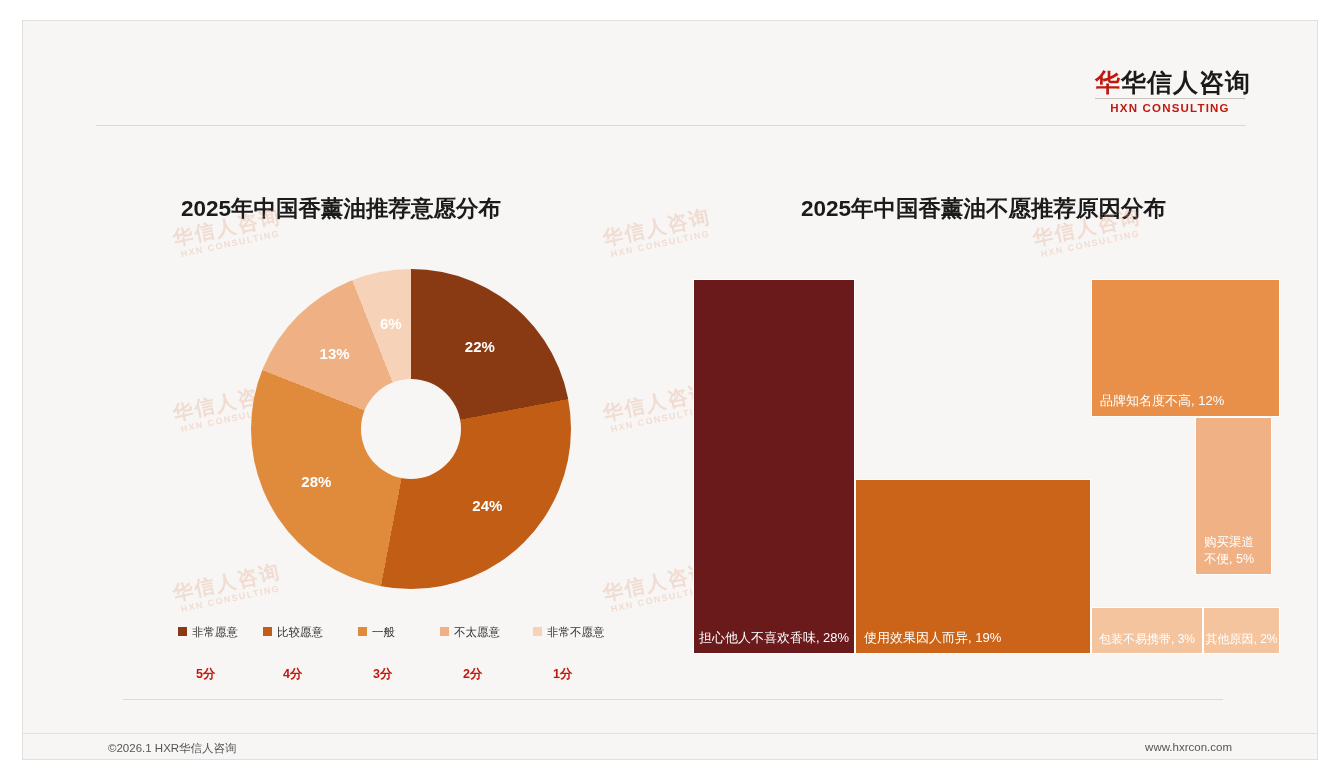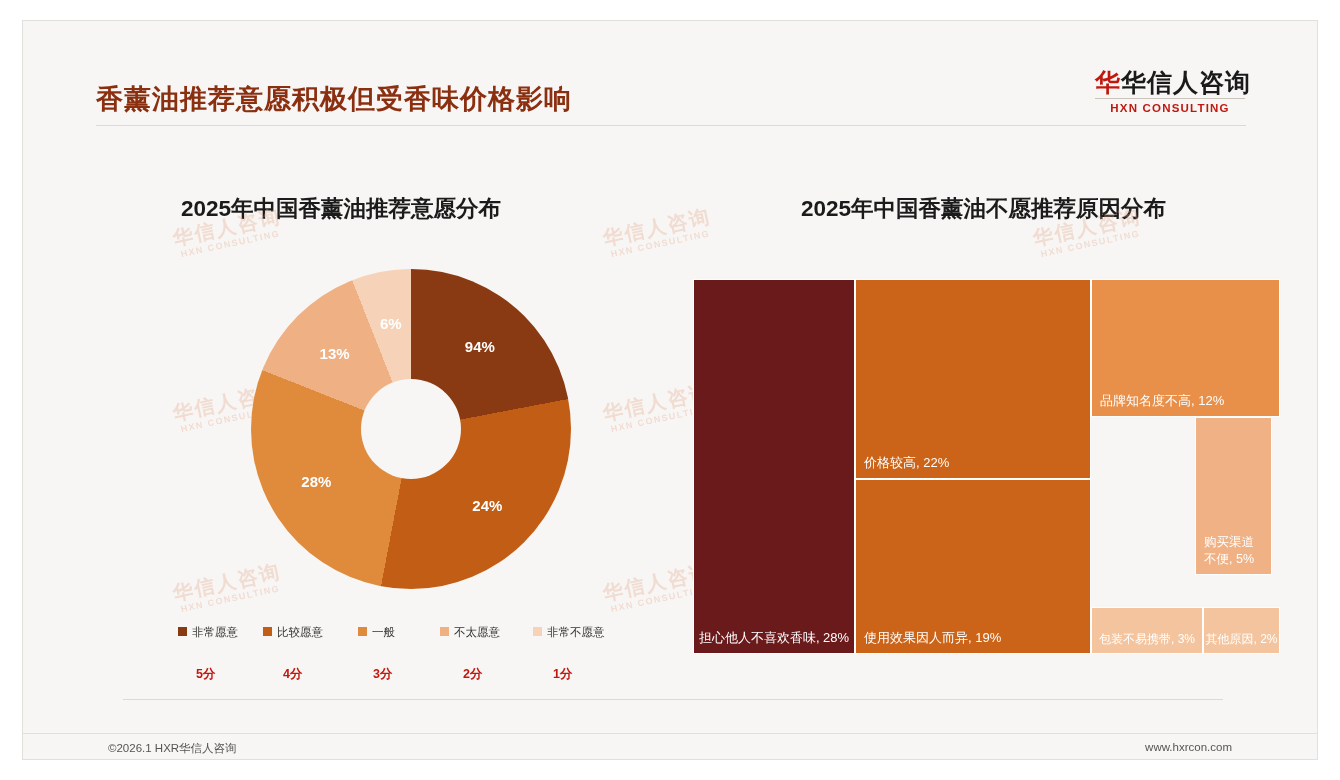--- a/index.html
+++ b/index.html
@@ -248,21 +248,20 @@
     white-space: nowrap;
   }
 </style>
 </head>
 <body>
 
 <div id="page">
   <div class="slide">
 
     <div class="header">
-      <div class="title">香薰油推荐意愿积极但受香味价格影响</div>
       <div class="logo">
         <div class="logo-main"><span class="red">华</span><span>华信人咨询</span></div>
         <div class="logo-sub">HXN CONSULTING</div>
       </div>
       <div class="header-rule"></div>
     </div>
 
     <div class="panel-title" id="left-title">2025年中国香薰油推荐意愿分布</div>
     <div class="panel-title" id="right-title">2025年中国香薰油不愿推荐原因分布</div>
 
@@ -292,21 +291,21 @@
     </div>
     <div class="wm" style="left:580px;  top:550px;">
       <div class="wm1">华信人咨询</div>
       <div class="wm2">HXN CONSULTING</div>
     </div>
 
     <div id="donut-wrap">
       <div id="donut" style="background: conic-gradient(rgb(138, 58, 18) 0deg, rgb(138, 58, 18) 79.2deg, rgb(194, 93, 21) 79.2deg, rgb(194, 93, 21) 190.8deg, rgb(224, 138, 60) 190.8deg, rgb(224, 138, 60) 291.6deg, rgb(239, 177, 132) 291.6deg, rgb(239, 177, 132) 338.4deg, rgb(246, 211, 184) 338.4deg, rgb(246, 211, 184) 360deg);"></div>
       <div id="donut-hole"></div>
       <div id="donut-labels">
-          <div class="donut-label" style="left: 228.842px; top: 76.7846px;">94%</div>
+          <div class="donut-label" style="left: 228.842px; top: 76.7846px;">22%</div>
           <div class="donut-label" style="left: 236.368px; top: 236.368px;">24%</div>
           <div class="donut-label" style="left: 65.3589px; top: 212.029px;">28%</div>
           <div class="donut-label" style="left: 83.6325px; top: 83.6325px;">13%</div>
           <div class="donut-label" style="left: 139.763px; top: 53.913px;">6%</div>
         </div>
     </div>
 
     <div id="legend">
         <div class="legend-item" style="left: 0px;"><span class="legend-swatch" style="background: rgb(138, 58, 18);"></span><span class="legend-text">非常愿意</span></div>
         <div class="legend-item" style="left: 85px;"><span class="legend-swatch" style="background: rgb(194, 93, 21);"></span><span class="legend-text">比较愿意</span></div>
@@ -319,23 +318,20 @@
         <div class="score-item" style="left: 105px;">4分</div>
         <div class="score-item" style="left: 195px;">3分</div>
         <div class="score-item" style="left: 285px;">2分</div>
         <div class="score-item" style="left: 375px;">1分</div>
       </div>
 
     <div id="treemap">
         <div class="tm-cell" style="left: 0px; top: 0px; width: 162px; height: 375px; background: rgb(107, 26, 28);">
           <div class="tm-label center">担心他人不喜欢香味, 28%</div>
         </div>
-        <div class="tm-cell" style="left: 162px; top: 0px; width: 236px; height: 200px; background: rgb(203, 100, 24);">
-          <div class="tm-label">价格较高, 22%</div>
-        </div>
         <div class="tm-cell" style="left: 162px; top: 200px; width: 236px; height: 175px; background: rgb(203, 100, 24);">
           <div class="tm-label">使用效果因人而异, 19%</div>
         </div>
         <div class="tm-cell" style="left: 398px; top: 0px; width: 189px; height: 138px; background: rgb(232, 144, 74);">
           <div class="tm-label">品牌知名度不高, 12%</div>
         </div>
         <div class="tm-cell" style="left: 502px; top: 138px; width: 77px; height: 158px; background: rgb(240, 177, 132);">
           <div class="tm-label" style="font-size: 12.5px;">购买渠道不便, 5%</div>
         </div>
         <div class="tm-cell" style="left: 398px; top: 328px; width: 112px; height: 47px; background: rgb(243, 196, 158);">

